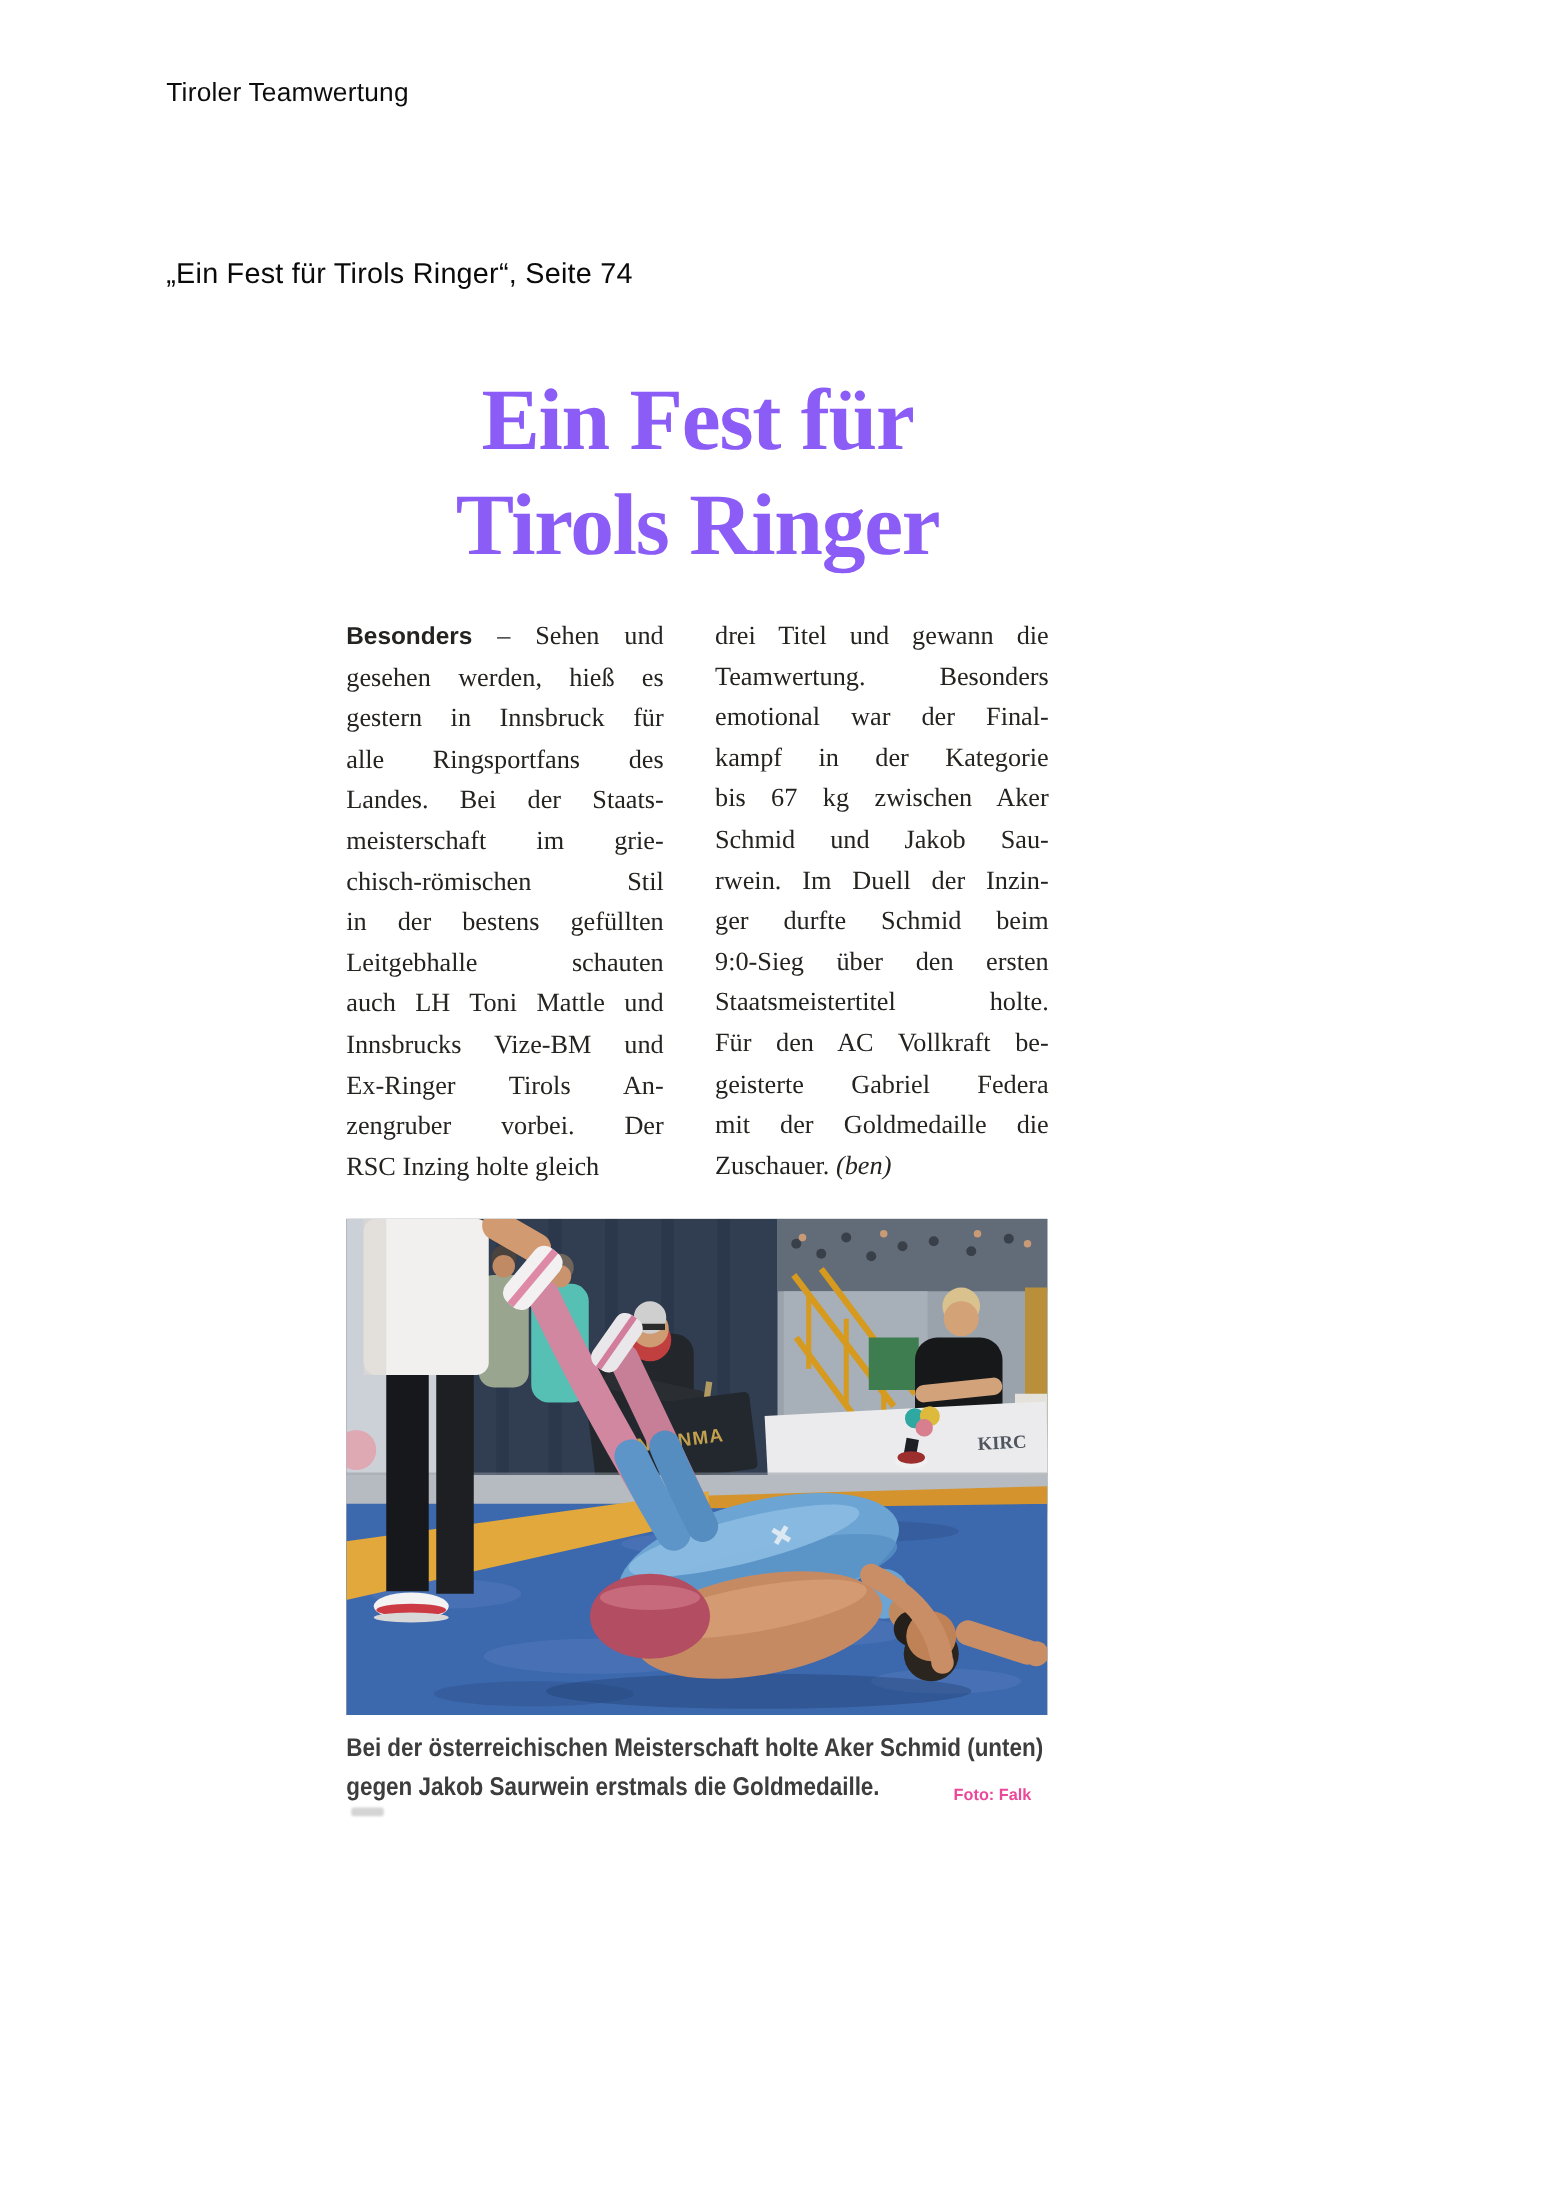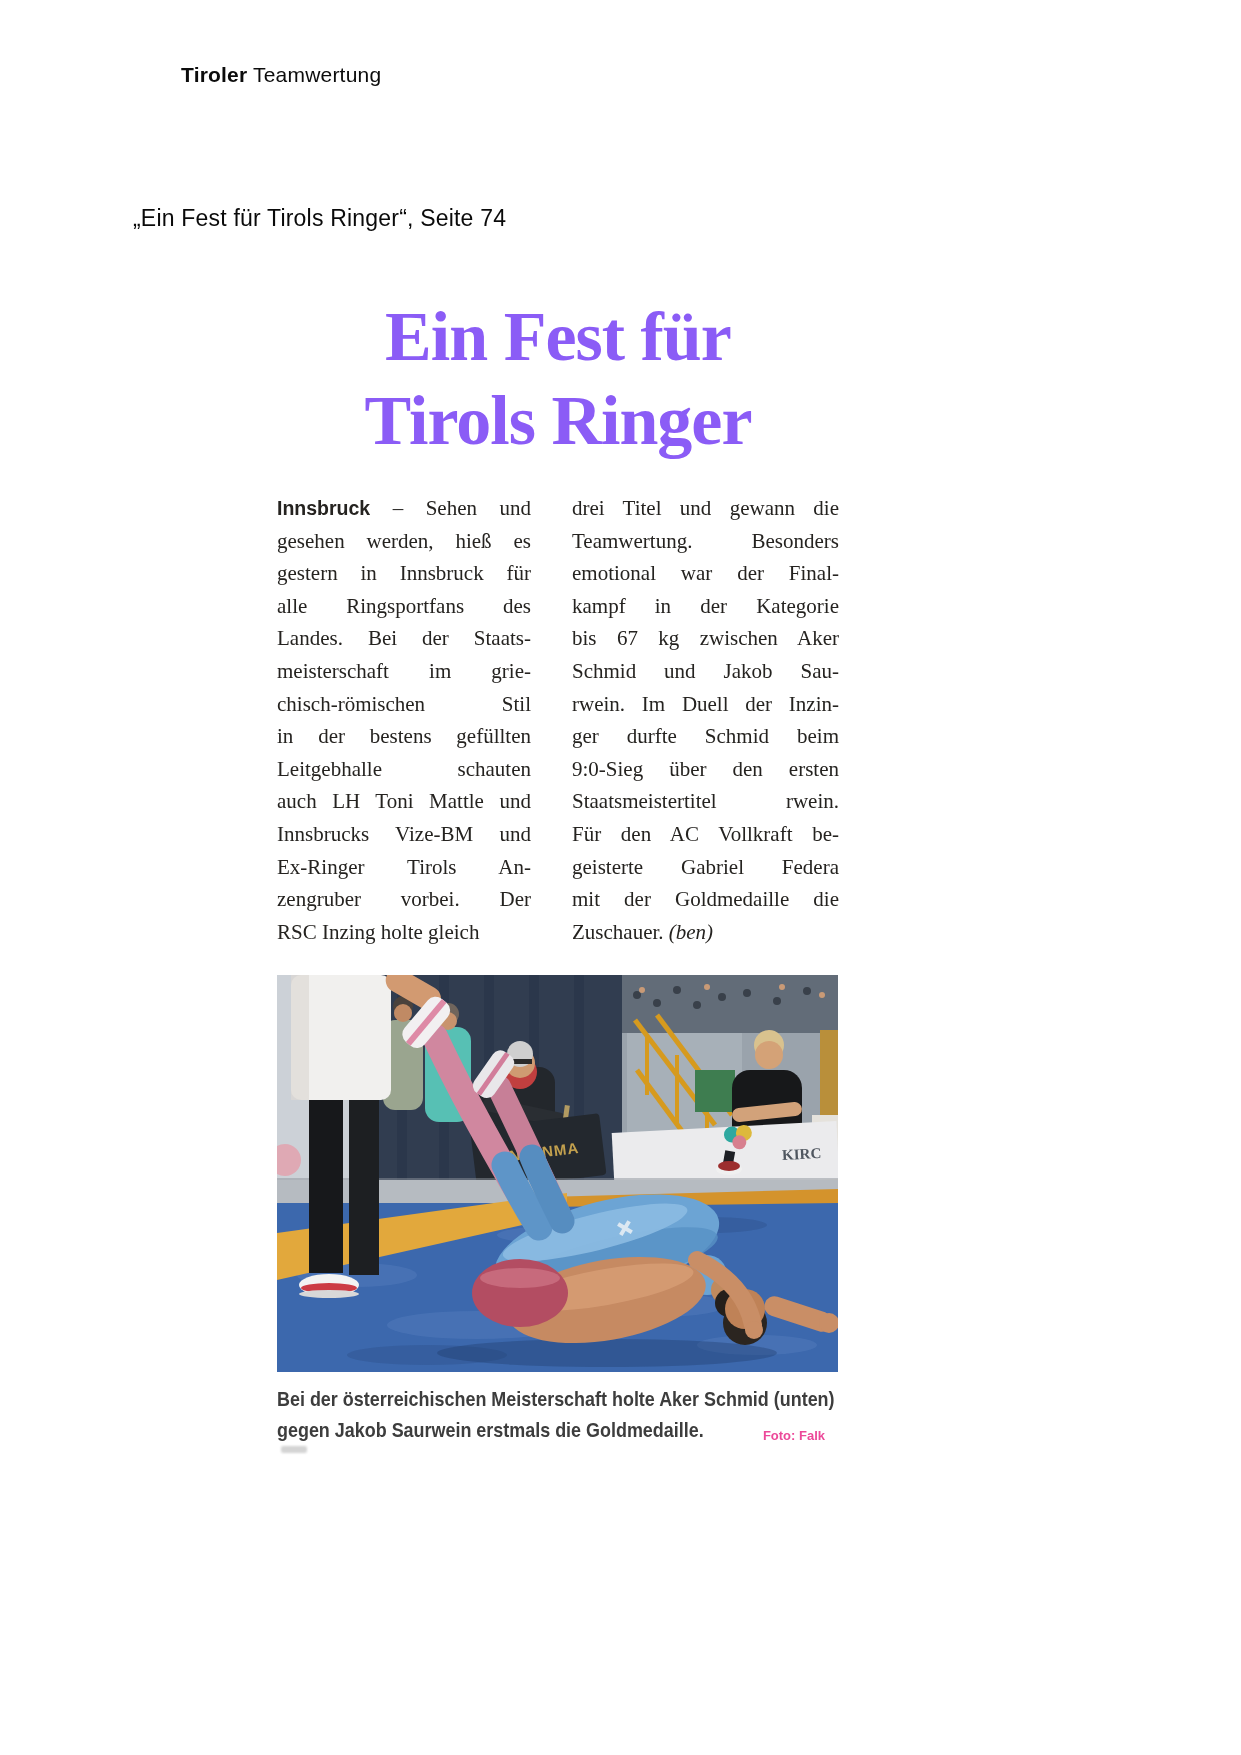--- a/index.html
+++ b/index.html
@@ -1,21 +1,21 @@
 <!DOCTYPE html>
 <html><head>
 <meta charset="utf-8">
 <style>
   html,body{margin:0;padding:0;background:#ffffff;}
   #page{position:relative;width:1241px;height:1755px;background:#ffffff;overflow:hidden;
         font-family:"Liberation Sans",sans-serif;color:#111;}
 
   
   .masthead{position:absolute;left:133px;top:63px;font-size:21px;letter-spacing:.2px;color:#0c0c0c;}
-  .masthead .b{font-weight:bold;margin-left:48px;}
+  .masthead .b{font-weight:normal;}
 
   
   .article-ref{position:absolute;left:133px;top:205px;font-size:23px;font-weight:normal;color:#0a0a0a;letter-spacing:.2px;}
 
   
   .clipping{position:absolute;left:277px;top:295px;width:562px;}
   .headline{font-family:"Liberation Serif","DejaVu Serif",serif;font-weight:700;
             font-size:70px;line-height:84px;text-align:center;color:#8b5cf6;letter-spacing:-1px;}
   .columns{position:absolute;left:0;top:197px;width:562px;display:flex;justify-content:space-between;
            font-family:"Liberation Serif","DejaVu Serif",serif;font-size:21px;line-height:32.6px;color:#252320;}
@@ -55,21 +55,21 @@
   <div class="clipping">
 
     <div class="headline">
       <div>Ein Fest für</div>
       <div>Tirols Ringer</div>
     </div>
 
     <div class="columns">
       <div class="col1">
         <div class="bodyline">
-          <span class="lead-loc">Innsbruck</span><span> – Sehen und</span>
+          <span class="lead-loc">Besonders</span><span> – Sehen und</span>
         </div>
         <div>
             <div class="bodyline">gesehen werden, hieß es</div>
             <div class="bodyline">gestern in Innsbruck für</div>
             <div class="bodyline">alle Ringsportfans des</div>
             <div class="bodyline">Landes. Bei der Staats-</div>
             <div class="bodyline">meisterschaft im grie-</div>
             <div class="bodyline">chisch-römischen Stil</div>
             <div class="bodyline">in der bestens gefüllten</div>
             <div class="bodyline">Leitgebhalle schauten</div>
@@ -84,21 +84,21 @@
         <div>
             <div class="bodyline">drei Titel und gewann die</div>
             <div class="bodyline">Teamwertung. Besonders</div>
             <div class="bodyline">emotional war der Final-</div>
             <div class="bodyline">kampf in der Kategorie</div>
             <div class="bodyline">bis 67 kg zwischen Aker</div>
             <div class="bodyline">Schmid und Jakob Sau-</div>
             <div class="bodyline">rwein. Im Duell der Inzin-</div>
             <div class="bodyline">ger durfte Schmid beim</div>
             <div class="bodyline">9:0-Sieg über den ersten</div>
-            <div class="bodyline">Staatsmeistertitel rwein.</div>
+            <div class="bodyline">Staatsmeistertitel holte.</div>
             <div class="bodyline">Für den AC Vollkraft be-</div>
             <div class="bodyline">geisterte Gabriel Federa</div>
             <div class="bodyline">mit der Goldmedaille die</div>
           </div>
         <div class="bodyline last">
           <span>Zuschauer. </span><i>(ben)</i>
         </div>
       </div>
     </div>
 

